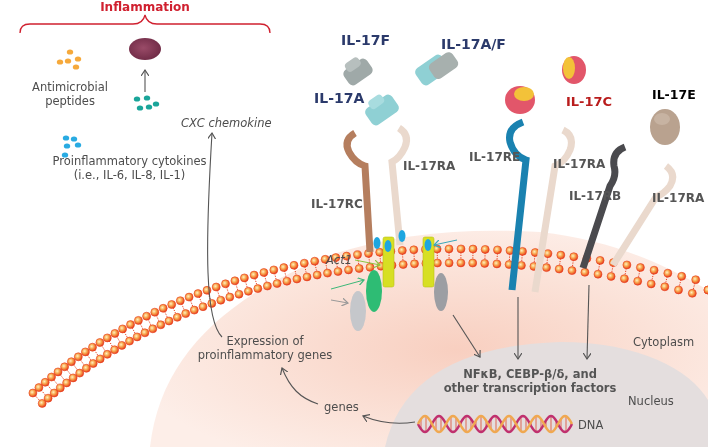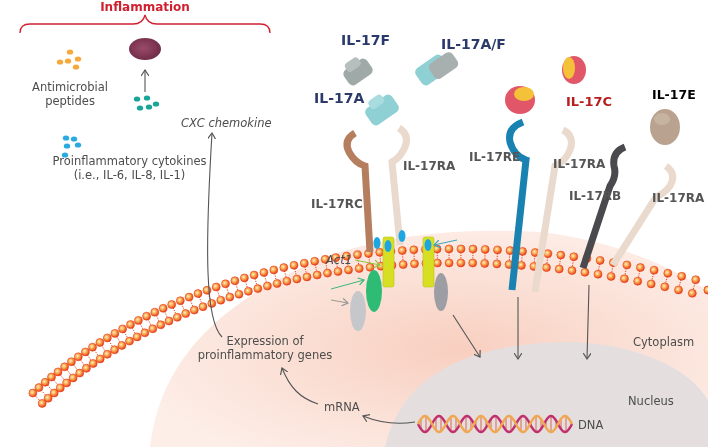--- a/index.html
+++ b/index.html
@@ -411,17 +411,19 @@
 <div class="lbl bold-gray" style="left:403px; top:159px;">IL-17RA</div>
 <div class="lbl bold-gray" style="left:469px; top:150px;">IL-17RE</div>
 <div class="lbl bold-gray" style="left:553px; top:157px;">IL-17RA</div>
 <div class="lbl bold-gray" style="left:569px; top:189px;">IL-17RB</div>
 <div class="lbl bold-gray" style="left:652px; top:191px;">IL-17RA</div>
 
 <div class="lbl" style="left:326px; top:253px;font-style:italic;">Act1</div>
 <div class="lbl" style="left:633px; top:292px;margin-top:43px;">Cytoplasm</div>
 <div class="lbl center" style="left:190px; top:334px; width:150px; white-space:pre-line;">Expression of
 proinflammatory genes</div>
-<div class="lbl" style="left:324px; top:400px;">mRNA</div>
-
+<div class="lbl" style="left:324px; top:400px;">genes</div>
+
+<div class="lbl center tf" style="left:440px; top:367px; width:180px; white-space:pre-line;">NFκB, CEBP-β/δ, and
+other transcription factors</div>
 <div class="lbl" style="left:628px; top:394px;">Nucleus</div>
 <div class="lbl" style="left:578px; top:418px;">DNA</div>
 </div>
 
 </body></html>

